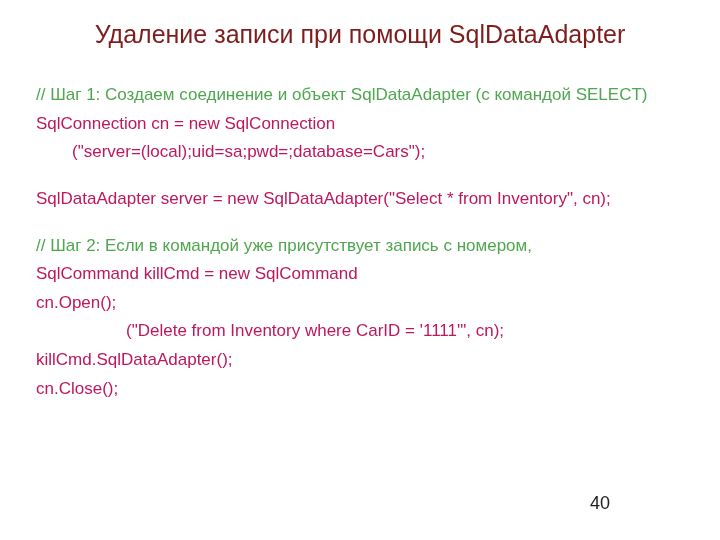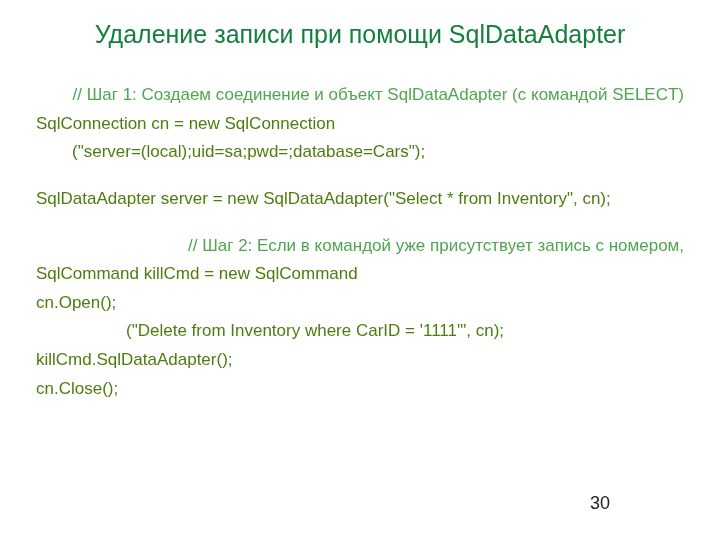--- a/index.html
+++ b/index.html
@@ -14,32 +14,32 @@
     }
     .slide {
       box-sizing: border-box;
       width: 720px;
       height: 540px;
       padding: 16px 36px 0 36px;
       position: relative;
     }
     .title {
       font-size: 25px;
-      color: #15803d;
+      color: #7f1d1d;
       text-align: center;
       margin: 4px 0 34px 0;
       font-weight: 400;
     }
     .body {
       font-size: 17px;
       line-height: 1.45;
     }
     .line { margin: 0 0 4px 0; }
-    .comment { color: #4FA64F; text-align: right; }
-    .code { color: #4d7c0f; }
+    .comment { color: #4FA64F; }
+    .code { color: #be185d; }
     .indent1 { padding-left: 36px; }
     .indent2 { padding-left: 90px; }
     .gap { height: 18px; }
     .pagenum {
       position: absolute;
       right: 110px;
       bottom: 26px;
       font-size: 18px;
       color: #222;
     }
@@ -58,14 +58,14 @@
     <div class="line code">SqlDataAdapter server = new SqlDataAdapter("Select * from Inventory", cn);</div>
     <div class="gap"></div>
     <div class="line comment">// Шаг 2: Если в командой уже присутствует запись с номером,</div>
     <div class="line code">SqlCommand killCmd = new SqlCommand</div>
     <div class="line code">cn.Open();</div>
     <div class="line code indent2">("Delete from Inventory where CarID = '1111'", cn);</div>
     <div class="line code">killCmd.SqlDataAdapter();</div>
     <div class="line code">cn.Close();</div>
   </div>
 
-  <div class="pagenum">30</div>
+  <div class="pagenum">40</div>
 </div>
 
 </body></html>

